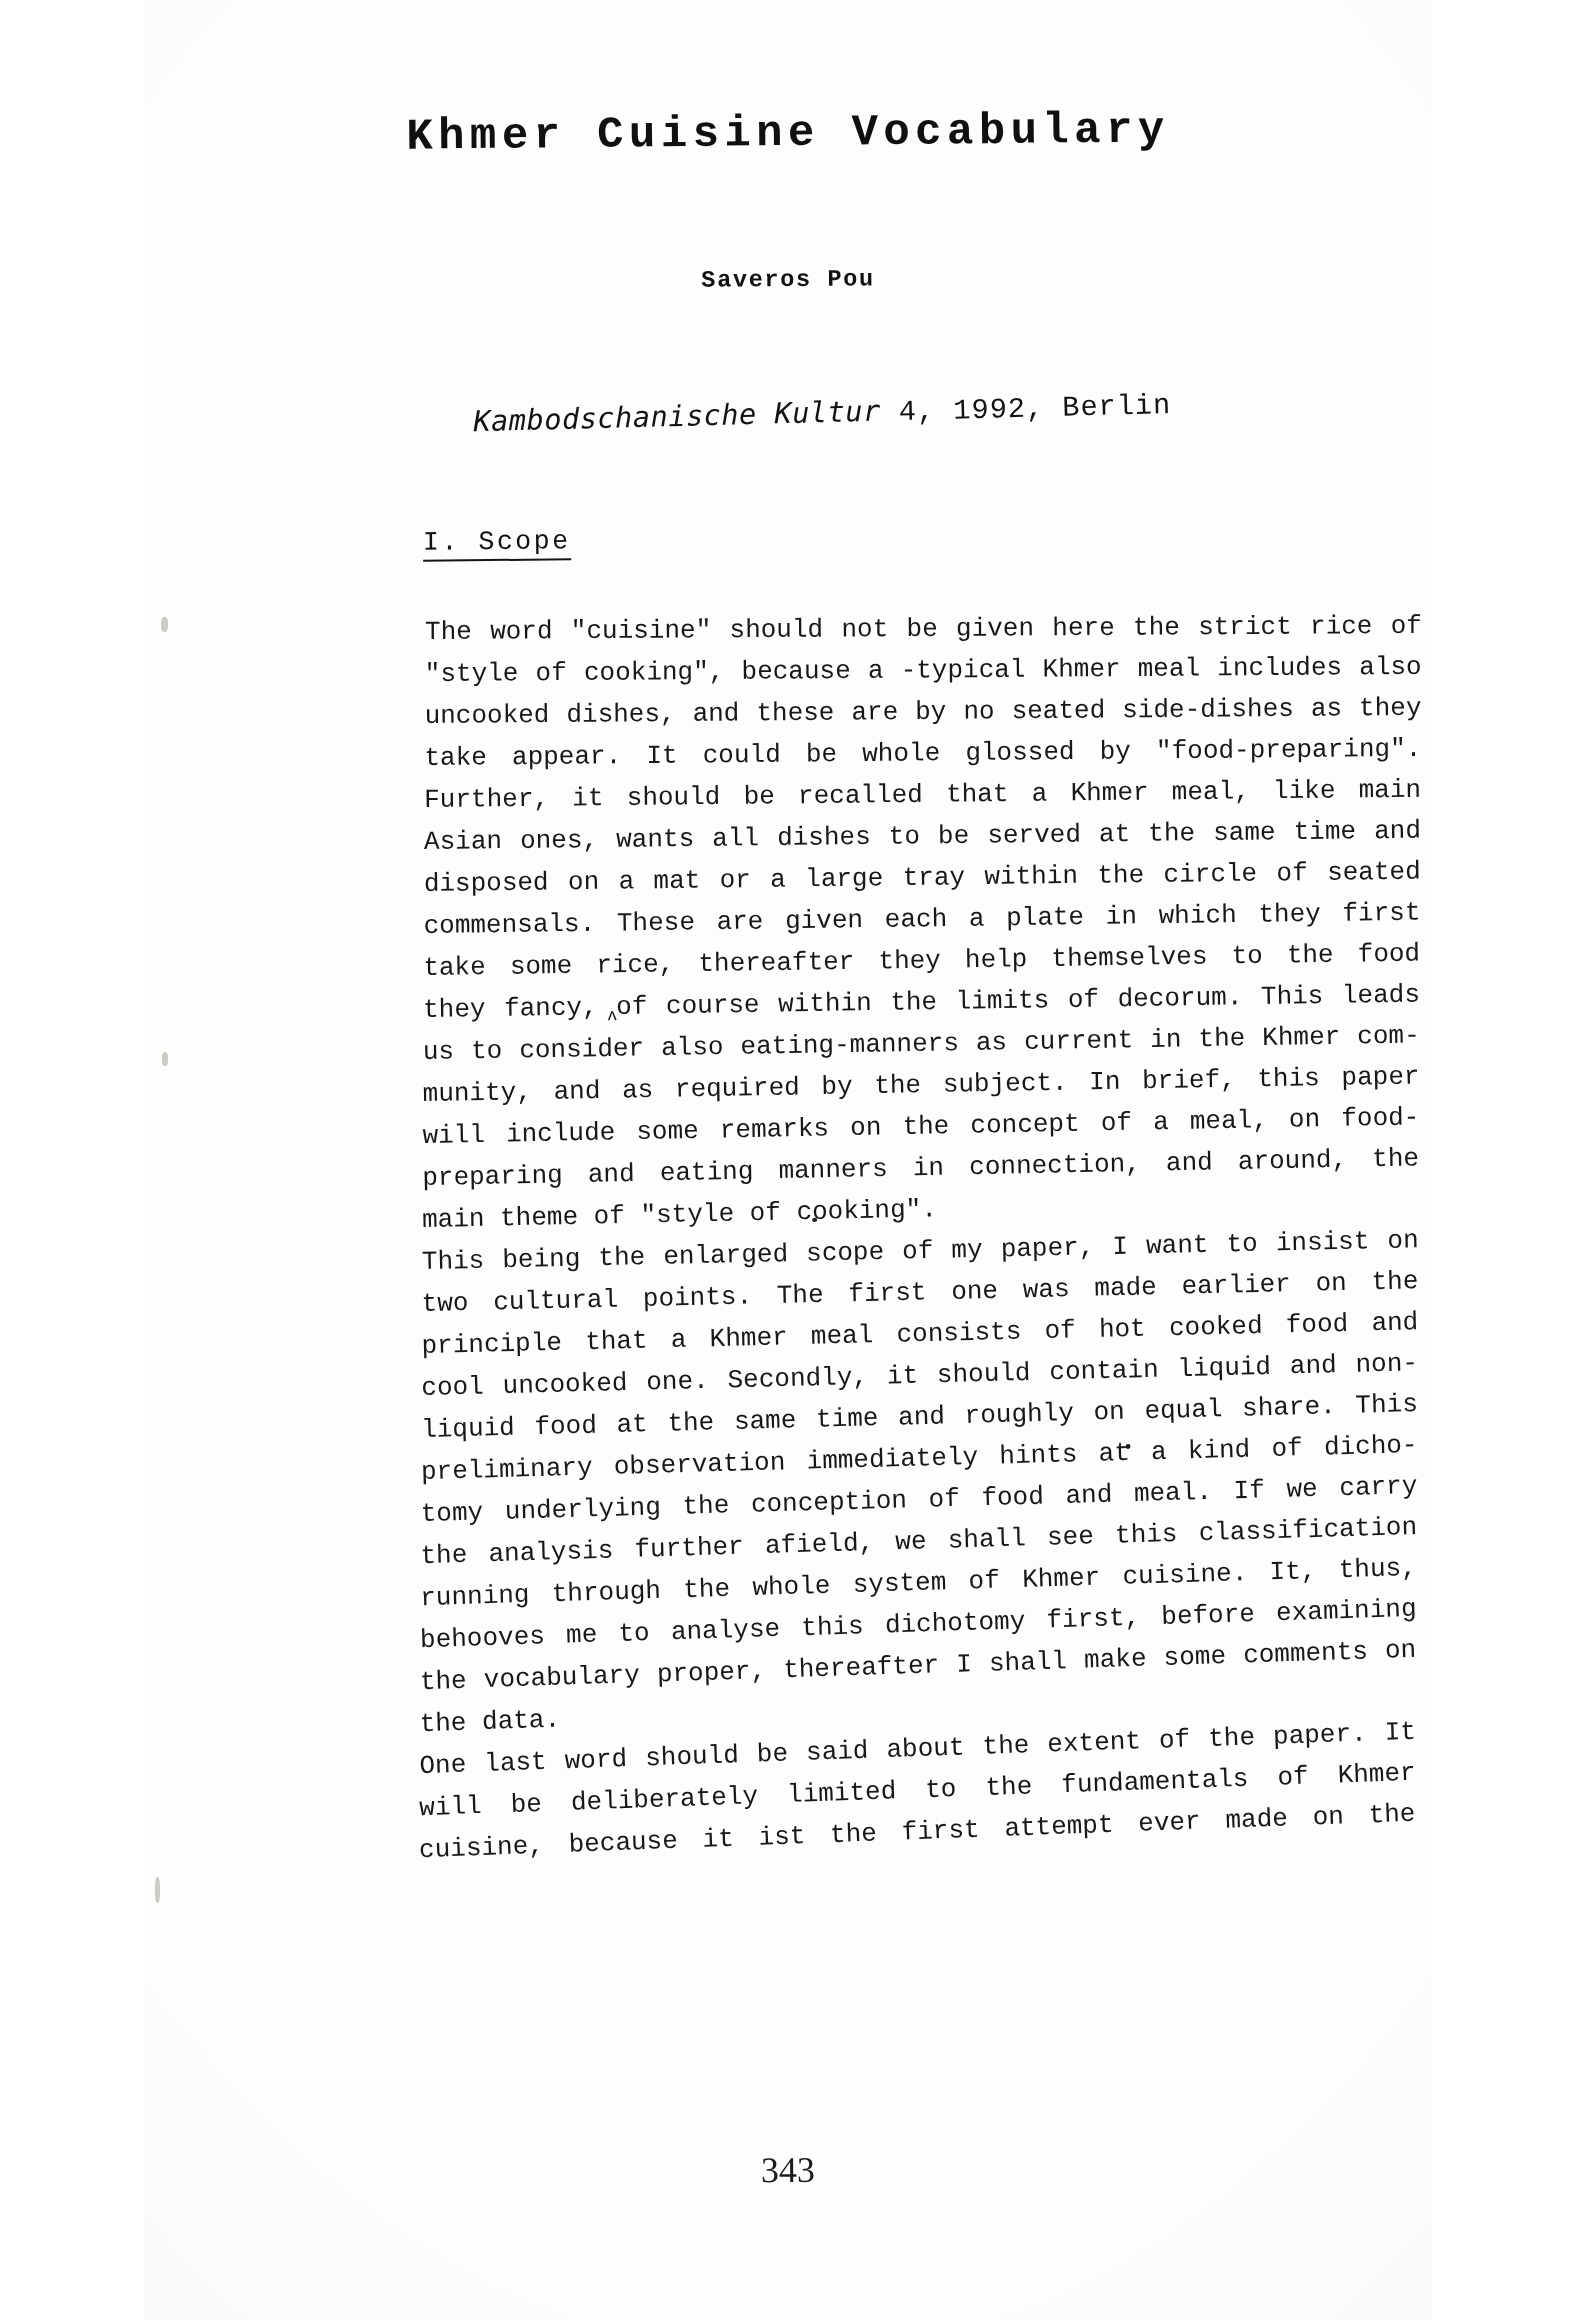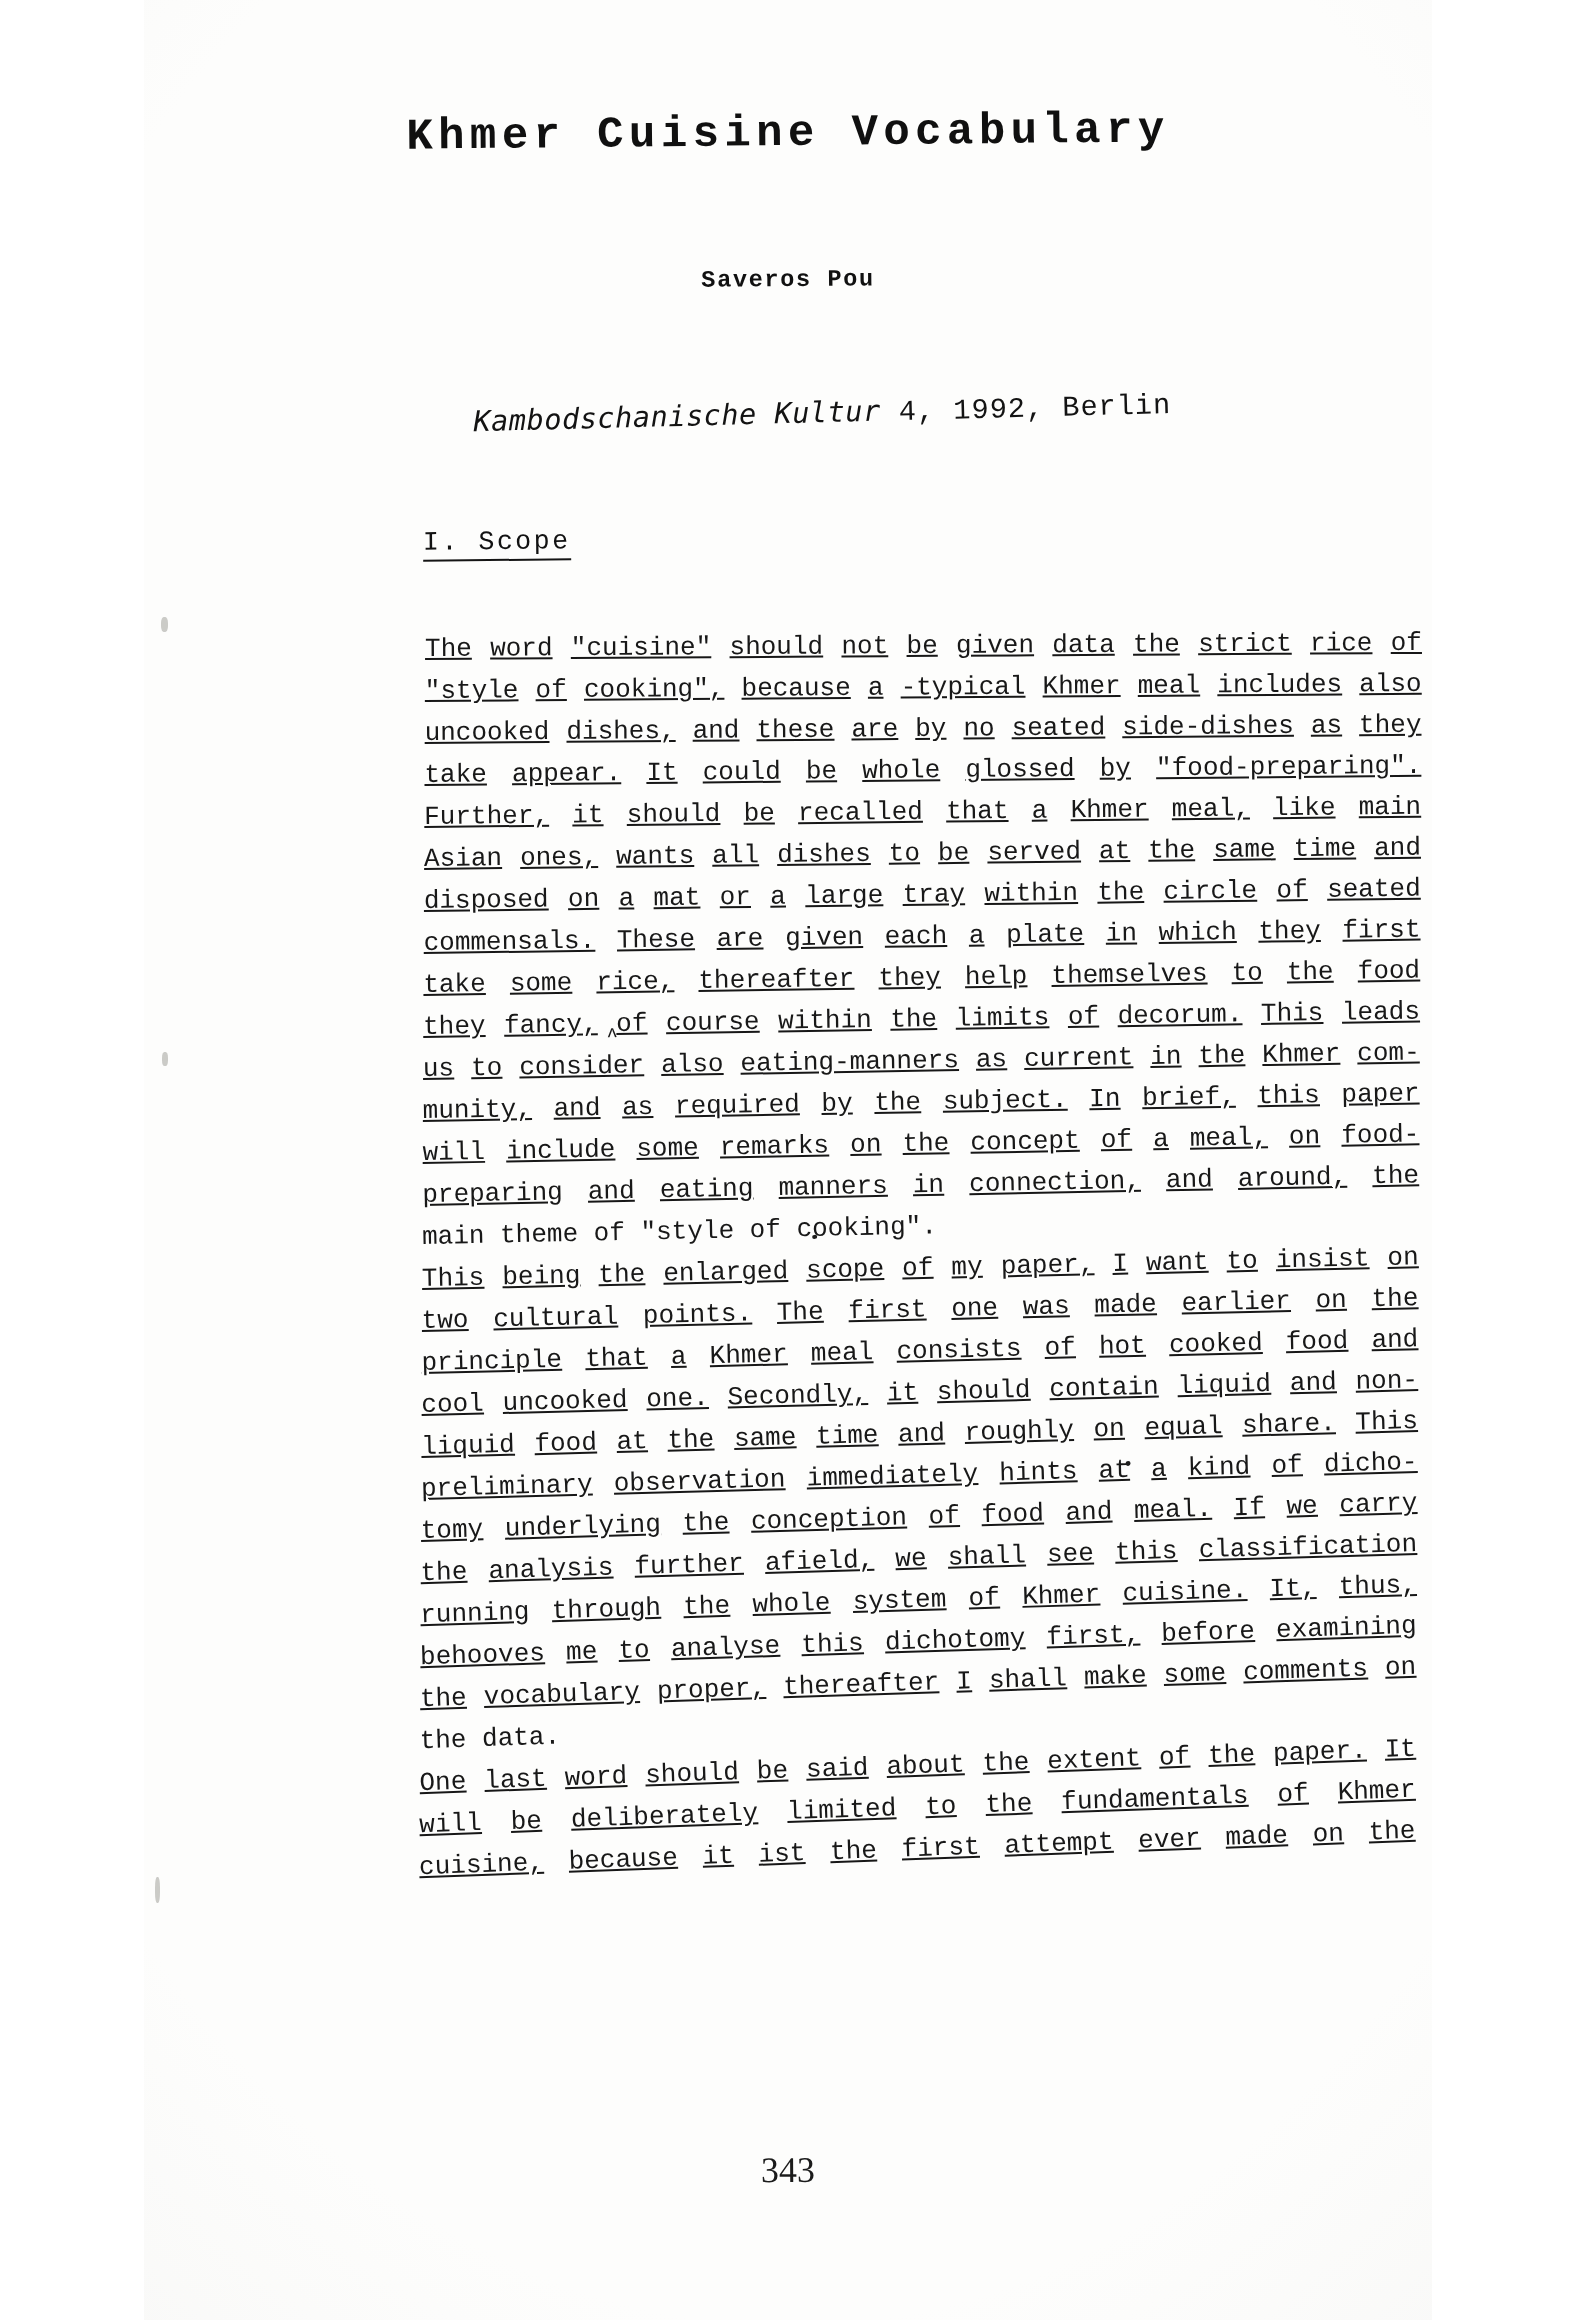--- a/index.html
+++ b/index.html
@@ -95,23 +95,22 @@
     transform: rotate(-0.6deg);
     border-bottom: 2.5px solid #151515;
     padding-bottom: 2px;
     white-space: pre;
   }
 
   
   #body {
     position: absolute;
     left: 281px;
-    top: 628px;
+    top: 611px;
     width: 997px;
-    text-decoration: underline;
   }
 
   .ln {
     position: relative;
     height: 42px;
     font-size: 26px;
     line-height: 42px;
     color: #181818;
     white-space: nowrap;
     transform-origin: left center;
@@ -174,21 +173,21 @@
   <div id="body">
       <div class="ln" style="transform: rotate(-0.35deg) translateX(0px);">
         <span class="just">
           <span>The</span>
           <span>word</span>
           <span>"cuisine"</span>
           <span>should</span>
           <span>not</span>
           <span>be</span>
           <span>given</span>
-          <span>data</span>
+          <span>here</span>
           <span>the</span>
           <span>strict</span>
           <span>rice</span>
           <span>of</span>
         </span>
       </div>
       <div class="ln" style="transform: rotate(-0.41deg) translateX(-0.2px);">
         <span class="just">
           <span>"style</span>
           <span>of</span>

